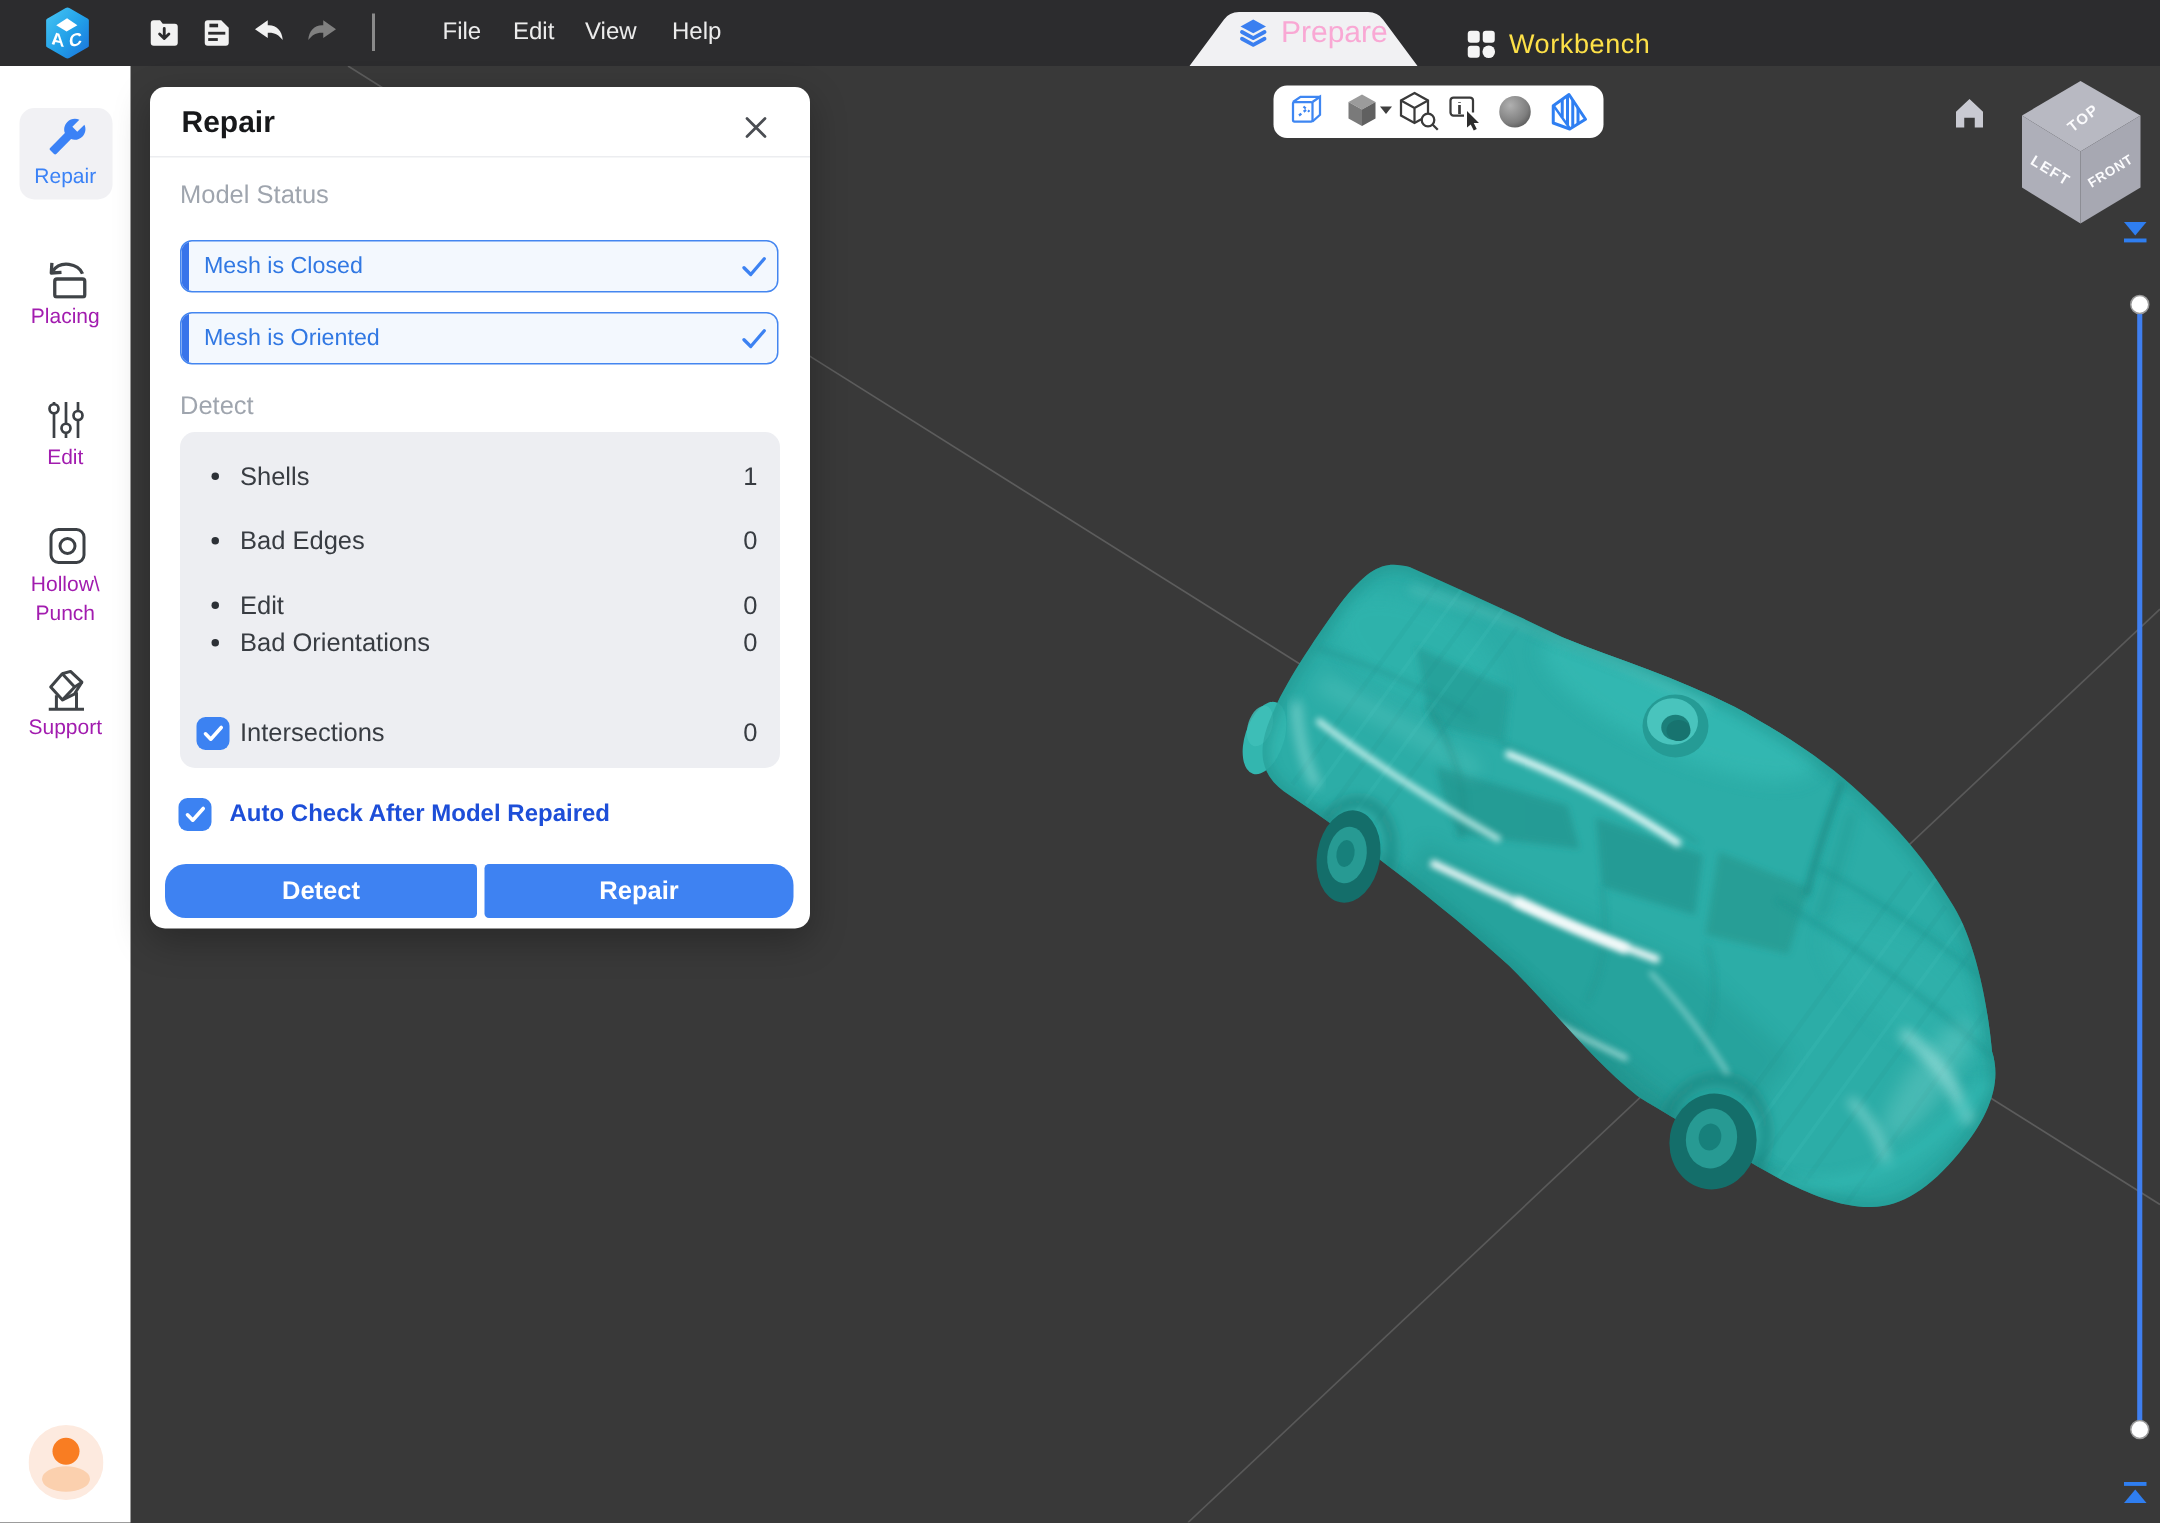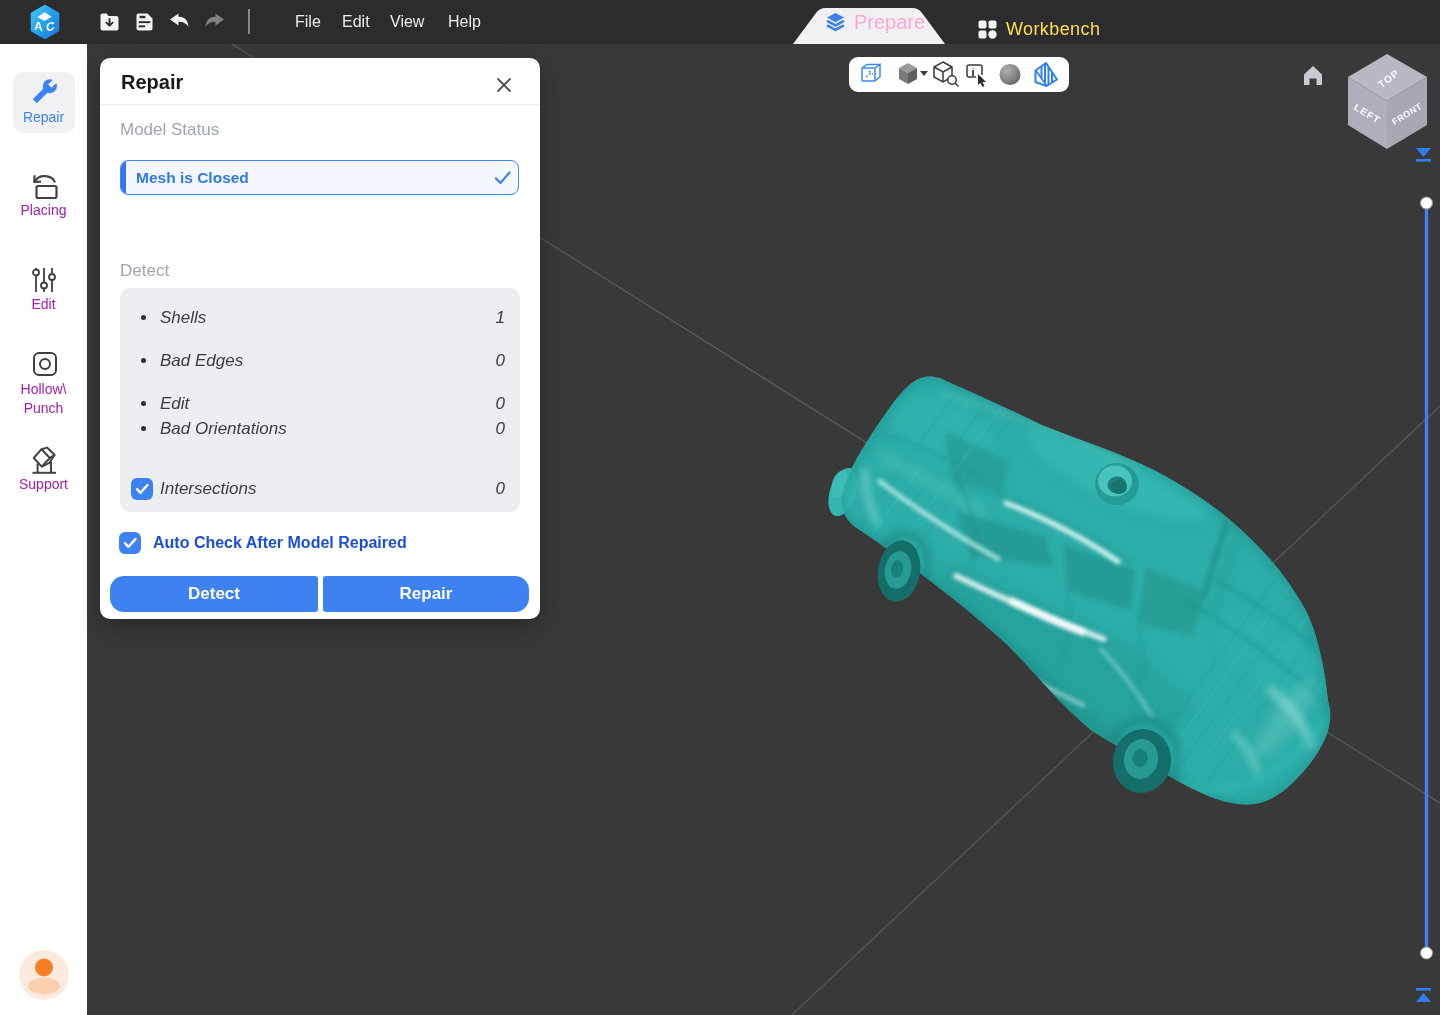--- a/index.html
+++ b/index.html
@@ -16,24 +16,24 @@
   #canvas { position:absolute; left:87px; top:44px; width:1353px; height:971px; background:#393939; }
   
   #panel { position:absolute; left:100px; top:58px; width:440px; height:561px; background:#ffffff;
            border-radius:10px; box-shadow:0 8px 24px rgba(0,0,0,.28); }
   #panel-header { position:absolute; left:0; top:0; width:440px; height:47px; border-bottom:1px solid #ecedf0; }
   #panel-title { position:absolute; left:21px; top:13px; font-size:20px; font-weight:bold; color:#17181a; }
   .sec-label { position:absolute; left:20px; font-size:17px; color:#9fa5ae; }
   .mesh-row { position:absolute; left:20px; width:399px; height:35px; border:1.5px solid #4486f0;
               border-radius:8px; background:#f3f8fe; overflow:hidden; }
   .mesh-row::before { content:""; position:absolute; left:0; top:0; bottom:0; width:5px; background:#3874ea; }
-  .mesh-row span { position:absolute; left:15px; top:8px; font-size:15.5px; font-weight:700; color:#3178e3; }
+  .mesh-row span { position:absolute; left:15px; top:8px; font-size:15.5px; font-weight:400; color:#3178e3; }
   #detectbox { position:absolute; left:20px; top:230px; width:400px; height:224px;
                border-radius:10px; background:#edeef2; }
-  .ditem { position:absolute; left:0; width:400px; height:43px;font-style:italic; }
+  .ditem { position:absolute; left:0; width:400px; height:43px; }
   .ditem .bull { position:absolute; left:21px; top:50%; margin-top:-2.5px; width:5px; height:5px;
                  border-radius:50%; background:#2c3036; }
   .ditem .lab { position:absolute; left:40px; top:50%; transform:translateY(-50%); font-size:17px; color:#383c42; }
   .ditem .num { position:absolute; right:15px; top:50%; transform:translateY(-50%); font-size:17px; color:#383c42; }
   .bluebox { position:absolute; width:22px; height:22px; border-radius:6px; background:#3c82f2; }
   .btn { position:absolute; top:518px; height:36px; background:#3e82f2; color:#ffffff;
          font-size:17px; font-weight:600; text-align:center; line-height:36px; }
 </style>
 </head>
 <body>
@@ -323,20 +323,26 @@
       <path d="M4 4 L16 16 M16 4 L4 16" stroke="#4a4d52" stroke-width="1.8" stroke-linecap="round"></path>
     </svg>
   </div>
   <div class="sec-label" style="top:62px">Model Status</div>
   <div class="mesh-row" style="top:102px">
       <span>Mesh is Closed</span>
     <svg class="abs" style="right:6px;top:9px" width="18" height="16" viewBox="0 0 18 16">
       <path d="M2 8.5 L6.5 13 L15.5 2.5" stroke="#3c82f2" stroke-width="2.2" fill="none" stroke-linecap="round" stroke-linejoin="round"></path>
     </svg>
   </div>
+  <div class="mesh-row" style="top:150px">
+      <span>Mesh is Oriented</span>
+    <svg class="abs" style="right:6px;top:9px" width="18" height="16" viewBox="0 0 18 16">
+      <path d="M2 8.5 L6.5 13 L15.5 2.5" stroke="#3c82f2" stroke-width="2.2" fill="none" stroke-linecap="round" stroke-linejoin="round"></path>
+    </svg>
+  </div>
   <div class="sec-label" style="top:203px">Detect</div>
   <div id="detectbox">
     <div class="ditem" style="top:8px">
         <div class="bull"></div>
         <div class="lab">Shells</div>
         <div class="num">1</div>
       </div>
     <div class="ditem" style="top:51px">
         <div class="bull"></div>
         <div class="lab">Bad Edges</div>

